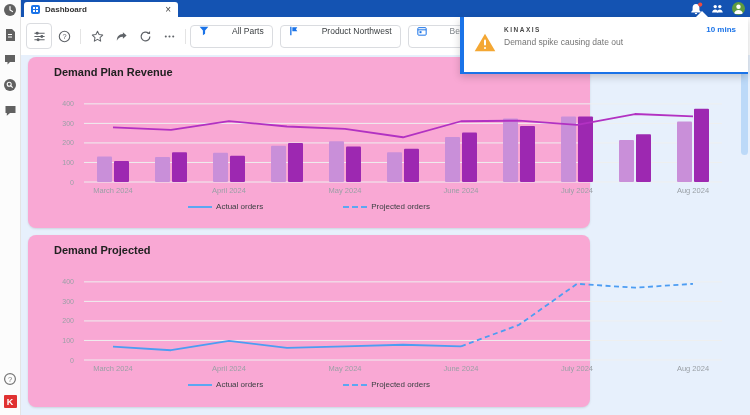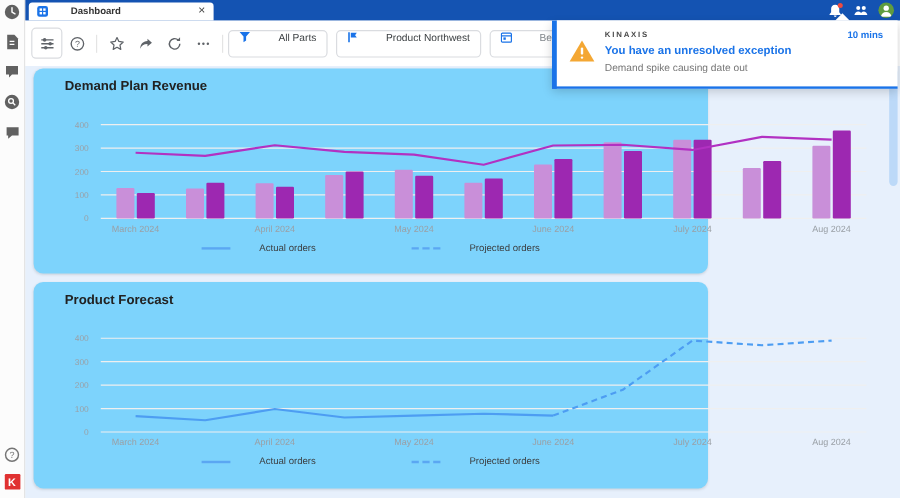--- a/index.html
+++ b/index.html
@@ -10,21 +10,21 @@
     border-right:1px solid #e4e4e4;z-index:30;display:flex;flex-direction:column;align-items:center}
   .rail .ic{width:14px;height:14px;margin-top:11px;cursor:pointer}
   .rail .ic:first-child{margin-top:3px}
   .rail .spacer{flex:1}
   .rail .bic{width:14px;height:14px;margin-bottom:9px;cursor:pointer}
   .klogo{width:13px;height:13px;background:#e03131;color:#fff;font-size:9px;font-weight:700;
     display:flex;align-items:center;justify-content:center;margin-bottom:7px;border-radius:1px}
   
   .topstrip{position:absolute;left:20px;right:0;top:0;height:17px;background:#1453b2;z-index:10}
   .tab{position:absolute;left:4px;top:2px;width:140px;height:15px;background:#fff;
-    border-radius:3px 3px 0 0;display:flex;align-items:center;padding:0 7px;gap:19px;cursor:pointer}
+    border-radius:3px 3px 0 0;display:flex;align-items:center;padding:0 7px;gap:5px;cursor:pointer}
   .tab-ic{width:9px;height:9px;background:#1a73e8;border-radius:2px;flex:0 0 auto;position:relative}
   .tab-ic:after{content:"";position:absolute;left:2px;top:2px;width:5px;height:5px;
     background:linear-gradient(#fff,#fff) left top/2px 2px no-repeat,
                linear-gradient(#fff,#fff) right top/2px 2px no-repeat,
                linear-gradient(#fff,#fff) left bottom/2px 2px no-repeat,
                linear-gradient(#fff,#fff) right bottom/2px 2px no-repeat}
   .tab-label{font-size:8px;font-weight:700;color:#333}
   .tab-close{margin-left:auto;font-size:10px;color:#444;line-height:1;cursor:pointer}
   .hdr-icons{position:absolute;right:5px;top:0;height:17px;display:flex;align-items:center;gap:8px;z-index:11}
   .avatar{width:13px;height:13px;border-radius:50%;background:#5f9c3f;overflow:hidden;cursor:pointer}
@@ -35,28 +35,28 @@
     cursor:pointer;border-radius:4px;flex:0 0 auto}
   .tbtn.boxed{border:1px solid #dadce0}
   .sep{width:1px;height:15px;background:#e4e4e4;margin:0 4px;flex:0 0 auto}
   .chip{height:21px;display:flex;gap:23px;padding:0 8px;border:1px solid #dadce0;
     border-radius:4px;margin-right:7px;font-size:8.5px;color:#3c4043;background:#fff;
     white-space:nowrap;cursor:pointer;flex:0 0 auto}
   .chip .muted{color:#80868b}
   .chip .strong{font-weight:700;color:#3c4043}
   
   .content{position:absolute;left:20px;right:0;top:55px;bottom:0;background:#e7f0fc;z-index:1}
-  .card{margin-left:8px;width:562px;background:#7dd3fc;border-radius:8px;
+  .card{margin-left:8px;width:562px;background:#f9a8d4;border-radius:8px;
     box-shadow:0 1px 2px rgba(60,64,67,.15)}
   .card1{margin-top:2px;height:171px}
   .card2{margin-top:7px;height:172px}
   .card-title{padding:9px 0 0 26px;font-size:11px;font-weight:700;color:#212121}
   .chart{margin-top:6px;width:710px;height:112px}
   .legend{display:flex;justify-content:center;gap:80px;margin-top:6px}
-  .legend-item{display:flex;align-items:center;gap:24px;font-size:8px;color:#3c4043}
+  .legend-item{display:flex;align-items:center;gap:4px;font-size:8px;color:#3c4043}
   .sw{width:24px;height:0}
   .sw.solid{border-top:2px solid #5ba7f2}
   .sw.dashed{border-top:2px dashed #5ba7f2}
   .scroll-thumb{position:absolute;right:2px;top:2px;width:7px;height:98px;background:#bcd9f8;
     border-radius:4px;cursor:pointer}
   
   .popup{position:absolute;left:460px;top:17px;width:284px;height:55px;background:#fff;z-index:20;
     border-left:4px solid #1a73e8;border-bottom:2px solid #1a73e8;
     box-shadow:0 3px 8px rgba(0,0,0,.18);cursor:pointer}
   .popup-pointer{position:absolute;left:696px;top:11px;width:0;height:0;z-index:21;
@@ -265,21 +265,21 @@
         <span>Actual orders</span>
       </span>
       <span class="legend-item">
         <span class="sw dashed"></span>
         <span>Projected orders</span>
       </span>
     </div>
   </div>
 
   <div class="card card2">
-    <div class="card-title">Product Forecast</div>
+    <div class="card-title">Demand Projected</div>
     <svg class="chart" viewBox="0 0 710 112">
         <line x1="56" y1="98" x2="694" y2="98" stroke="#efefef" stroke-width="1"></line>
         <text x="46" y="100.5" text-anchor="end" font-size="7" fill="#9aa0a6">0</text>
         <line x1="56" y1="78.46511627906978" x2="694" y2="78.46511627906978" stroke="#efefef" stroke-width="1"></line>
         <text x="46" y="80.96511627906978" text-anchor="end" font-size="7" fill="#9aa0a6">100</text>
         <line x1="56" y1="58.93023255813954" x2="694" y2="58.93023255813954" stroke="#efefef" stroke-width="1"></line>
         <text x="46" y="61.43023255813954" text-anchor="end" font-size="7" fill="#9aa0a6">200</text>
         <line x1="56" y1="39.395348837209305" x2="694" y2="39.395348837209305" stroke="#efefef" stroke-width="1"></line>
         <text x="46" y="41.895348837209305" text-anchor="end" font-size="7" fill="#9aa0a6">300</text>
         <line x1="56" y1="19.860465116279073" x2="694" y2="19.860465116279073" stroke="#efefef" stroke-width="1"></line>
@@ -314,16 +314,15 @@
         <path d="M11 .8L21.3 18.2H.7z" fill="#f4a733" stroke-linejoin="round"></path>
         <rect x="10" y="6.5" width="2" height="6" rx="1" fill="#fff"></rect>
         <rect x="10" y="14" width="2" height="2" rx="1" fill="#fff"></rect>
       </svg>
   </span>
   <div class="body">
     <div class="row1">
       <span class="napp">KINAXIS</span>
       <span class="ntime">10 mins</span>
     </div>
-    <div class="ntitle">You have an unresolved exception</div>
     <div class="nmsg">Demand spike causing date out</div>
   </div>
 </div>
 
 </body></html>

